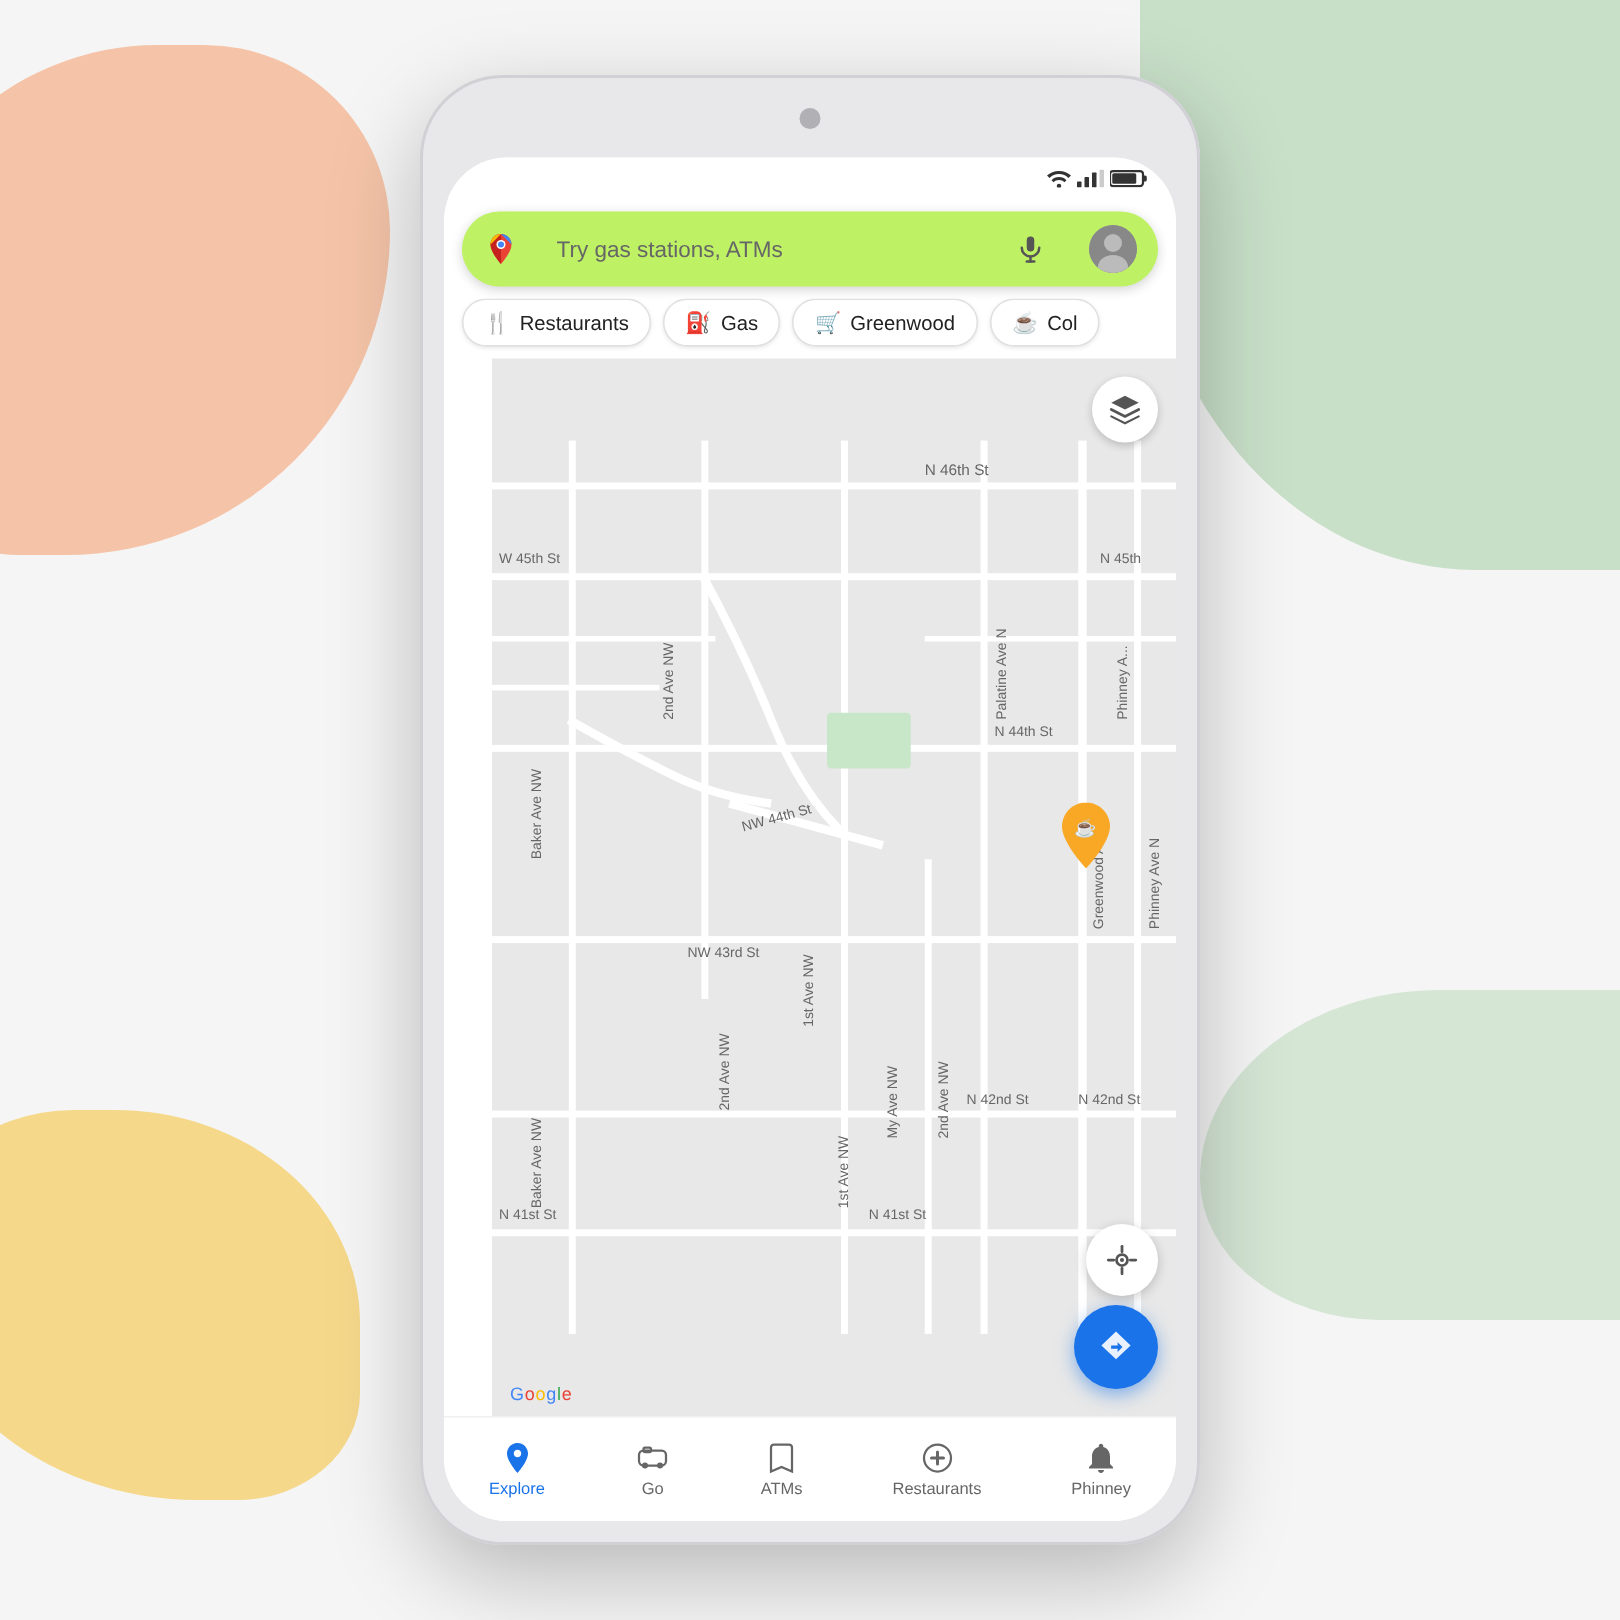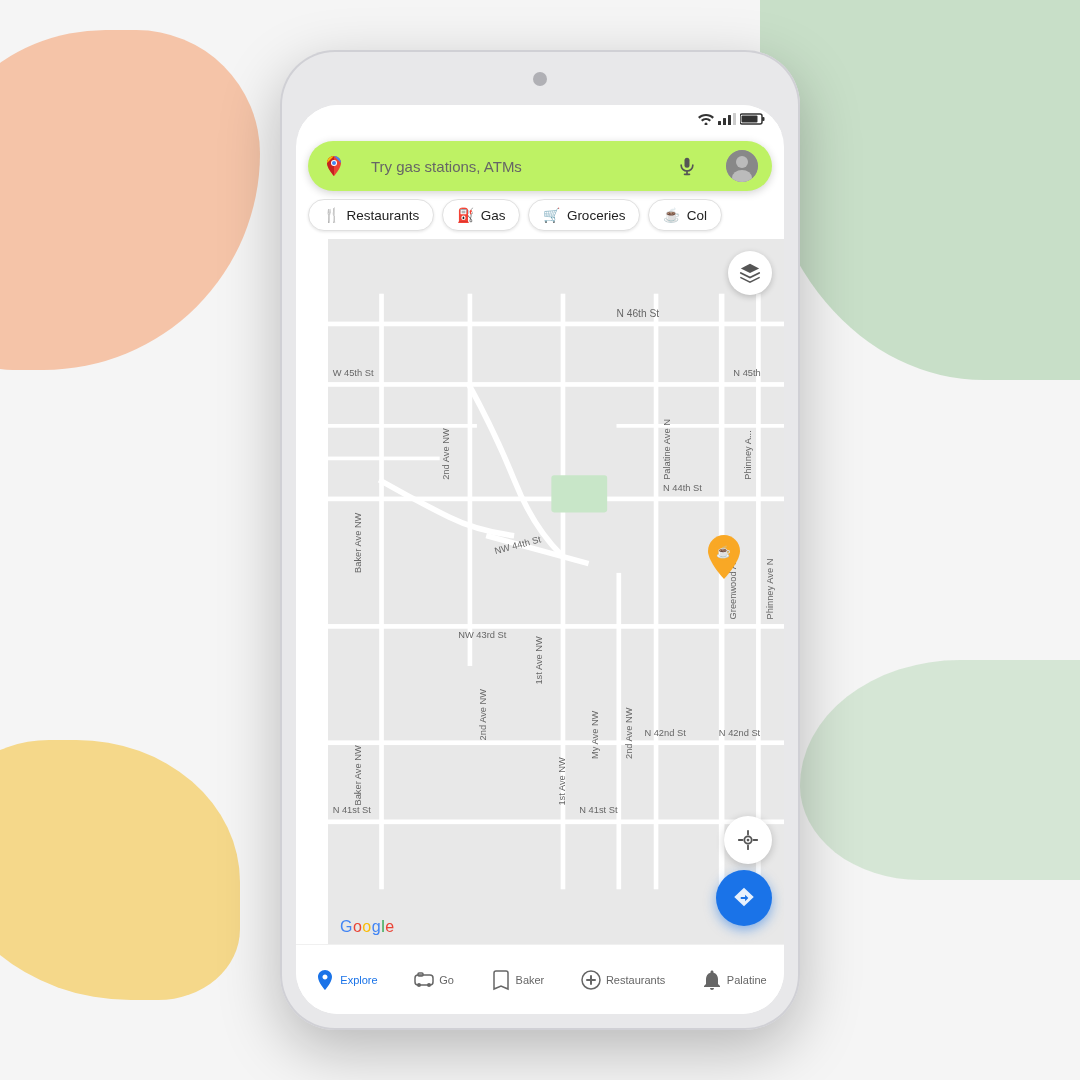--- a/index.html
+++ b/index.html
@@ -239,42 +239,42 @@
       justify-content: center;
       box-shadow: 0 4px 12px rgba(26,115,232,0.5);
       cursor: pointer;
     }
 
     
     .google-watermark {
       position: absolute;
       bottom: 8px;
       left: 12px;
-      font-size: 16px;
+      font-size: 12px;
       font-weight: 500;
       letter-spacing: 0.5px;
     }
     .g-blue { color: #4285F4; }
     .g-red { color: #EA4335; }
     .g-yellow { color: #FBBC05; }
     .g-green { color: #34A853; }
 
     
     .bottom-nav {
       height: 70px;
       background: white;
       display: flex;
       align-items: center;
       justify-content: space-around;
       border-top: 1px solid #f0f0f0;
       flex-shrink: 0;
     }
     .nav-item {
       display: flex;
-      flex-direction: row;
+      flex-direction: column;
       align-items: center;
       gap: 3px;
       cursor: pointer;
       padding: 4px 10px;
     }
     .nav-item-label {
       font-size: 11px;
       color: #666;
     }
     .nav-item-label.active {
@@ -350,21 +350,21 @@
       <div class="chip">
         <span class="chip-icon">🍴</span>
         <span>Restaurants</span>
       </div>
       <div class="chip">
         <span class="chip-icon">⛽</span>
         <span>Gas</span>
       </div>
       <div class="chip">
         <span class="chip-icon">🛒</span>
-        <span>Groceries</span>
+        <span>Greenwood</span>
       </div>
       <div class="chip">
         <span class="chip-icon">☕</span>
         <span>Col</span>
       </div>
     </div>
 
     <div class="map-area">
       
       <svg class="map-svg" viewBox="0 0 490 640" xmlns="http://www.w3.org/2000/svg">
@@ -496,34 +496,34 @@
           <circle cx="7" cy="17" r="2" fill="#666"></circle>
           <circle cx="17" cy="17" r="2" fill="#666"></circle>
         </svg>
         <span class="nav-item-label">Go</span>
       </div>
 
       <div class="nav-item">
         <svg width="24" height="24" viewBox="0 0 24 24">
           <path d="M17 3H7c-1.1 0-2 .9-2 2v16l7-3 7 3V5c0-1.1-.9-2-2-2z" stroke="#666" stroke-width="1.5" fill="none"></path>
         </svg>
-        <span class="nav-item-label">Baker</span>
+        <span class="nav-item-label">ATMs</span>
       </div>
 
       <div class="nav-item">
         <svg width="24" height="24" viewBox="0 0 24 24">
           <circle cx="12" cy="12" r="9" stroke="#666" stroke-width="1.5" fill="none"></circle>
           <line x1="12" y1="8" x2="12" y2="16" stroke="#666" stroke-width="2" stroke-linecap="round"></line>
           <line x1="8" y1="12" x2="16" y2="12" stroke="#666" stroke-width="2" stroke-linecap="round"></line>
         </svg>
         <span class="nav-item-label">Restaurants</span>
       </div>
 
       <div class="nav-item">
         <svg width="24" height="24" viewBox="0 0 24 24">
           <path d="M12 22c1.1 0 2-.9 2-2h-4c0 1.1.9 2 2 2zm6-6V11c0-3.07-1.64-5.64-4.5-6.32V4c0-.83-.67-1.5-1.5-1.5s-1.5.67-1.5 1.5v.68C7.63 5.36 6 7.92 6 11v5l-2 2v1h16v-1l-2-2z" fill="#666"></path>
         </svg>
-        <span class="nav-item-label">Palatine</span>
+        <span class="nav-item-label">Phinney</span>
       </div>
 
     </div>
   </div>
 </div>
 
 </body></html>

